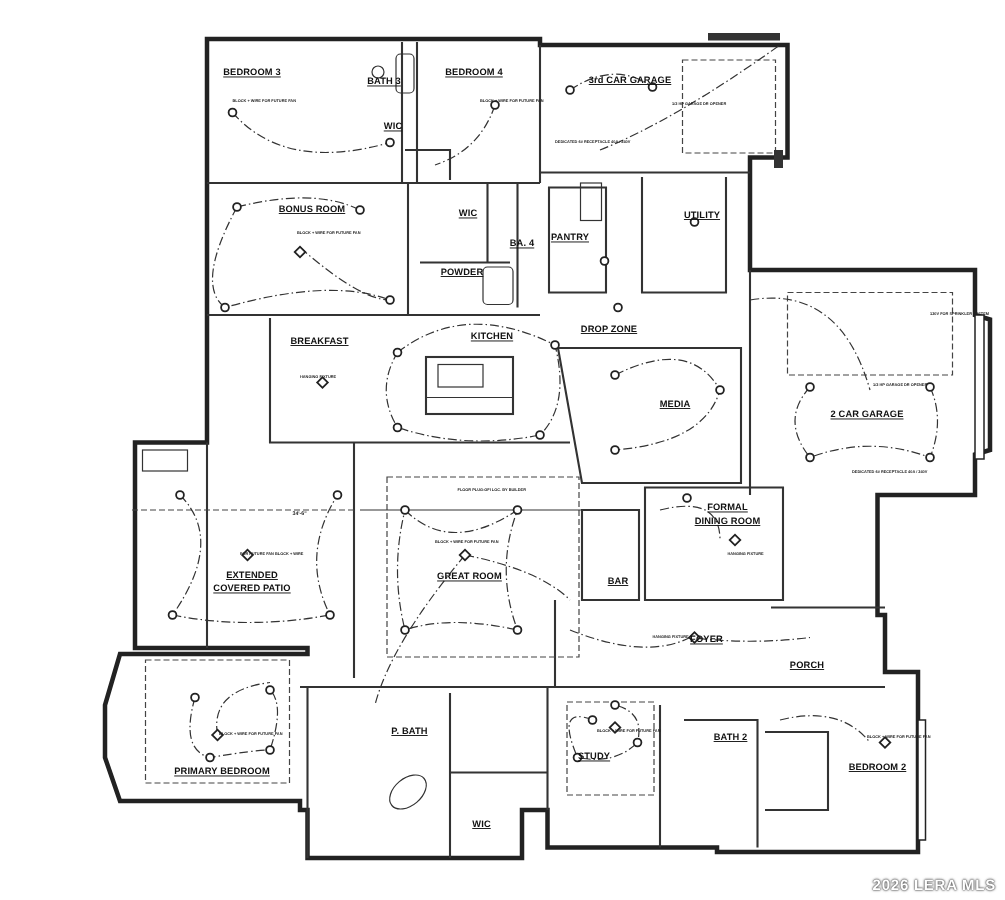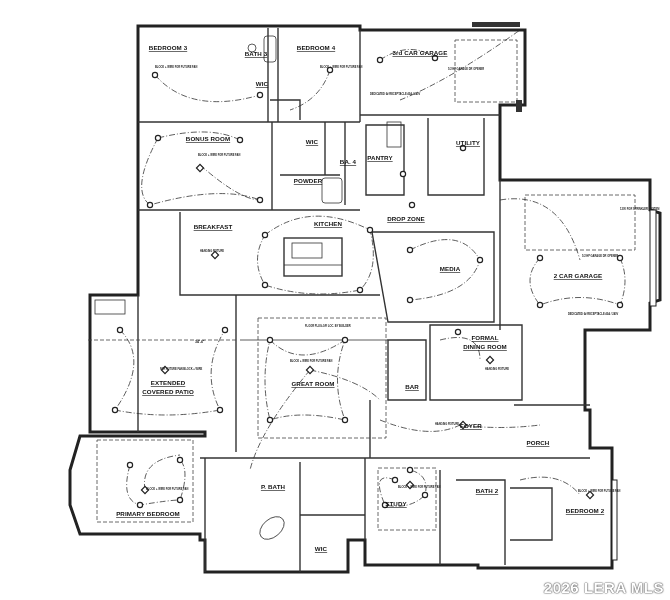--- a/index.html
+++ b/index.html
@@ -6,21 +6,21 @@
   body{width:670px;height:600px;overflow:hidden;position:relative;font-family:"Liberation Sans",sans-serif;}
   svg{position:absolute;left:0;top:0;}
   .wall{fill:none;stroke:#222;stroke-width:3;}
   .wall2{fill:none;stroke:#333;stroke-width:1.4;}
   .thin{fill:none;stroke:#333;stroke-width:0.8;}
   .dash{fill:none;stroke:#444;stroke-width:0.8;stroke-dasharray:4 2;}
   .wire{fill:none;stroke:#333;stroke-width:0.8;stroke-dasharray:6 2 1 2;}
   .fix{fill:#fff;stroke:#222;stroke-width:1.2;}
   .lbl{font-size:6.2px;font-weight:bold;fill:#111;text-decoration:underline;letter-spacing:0.1px;}
   .note{font-size:2.6px;fill:#222;font-weight:bold;}
-  .wm{position:absolute;right:6px;bottom:4px;font-size:15px;font-weight:bold;color:#fff;letter-spacing:0.5px;
+  .wm{position:absolute;right:6px;bottom:4px;font-size:10px;font-weight:bold;color:#fff;letter-spacing:0.5px;
       text-shadow:0 0 1px #555,0 0 1px #555,0 0 2px #777;}
 </style>
 </head>
 <body>
 
 <svg width="670" height="600" viewBox="0 0 670 600">
 
   <g>
 
     <path class="wall" d="M138 26 H360 V30 H525 V105 H500 V180 H650 V210 L660 213 V300 L650 303 V330 H585 V410 H590 V448 H612 V568 H478 V565 H365 V540 H348 V572 H205 V540 H200 V534 H80 L70 505 V470 L80 436 H205 V432 H90 V295 H138 Z"></path>

